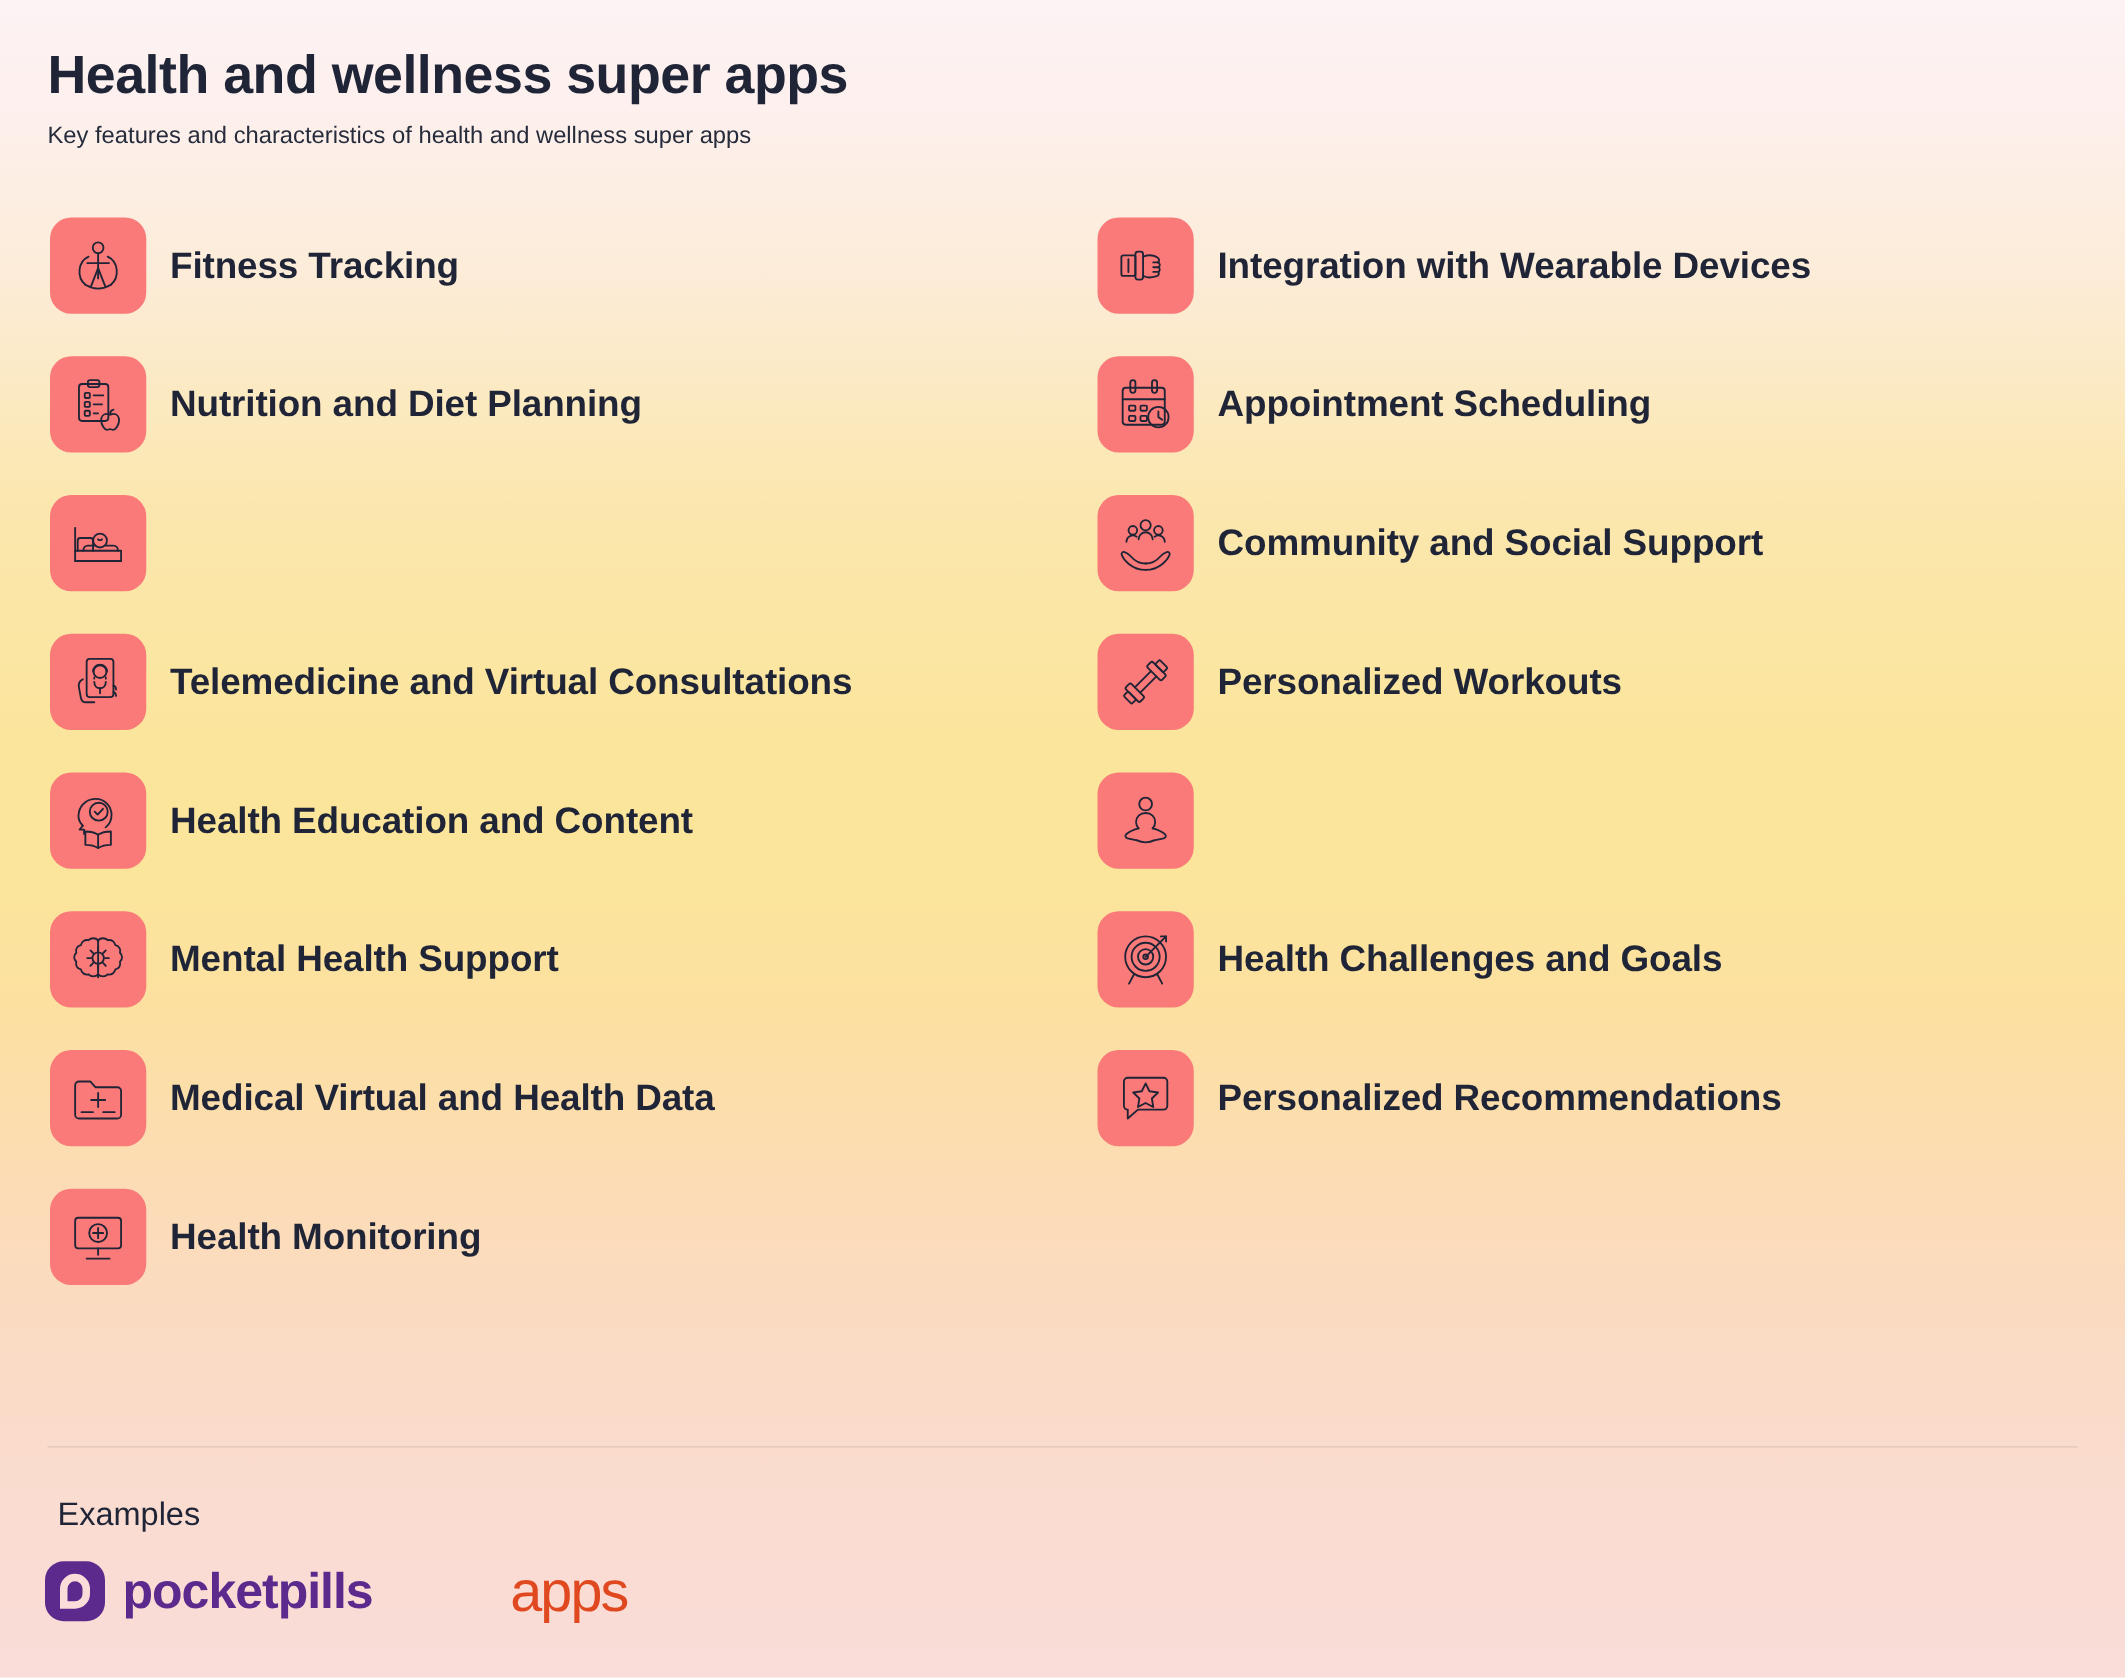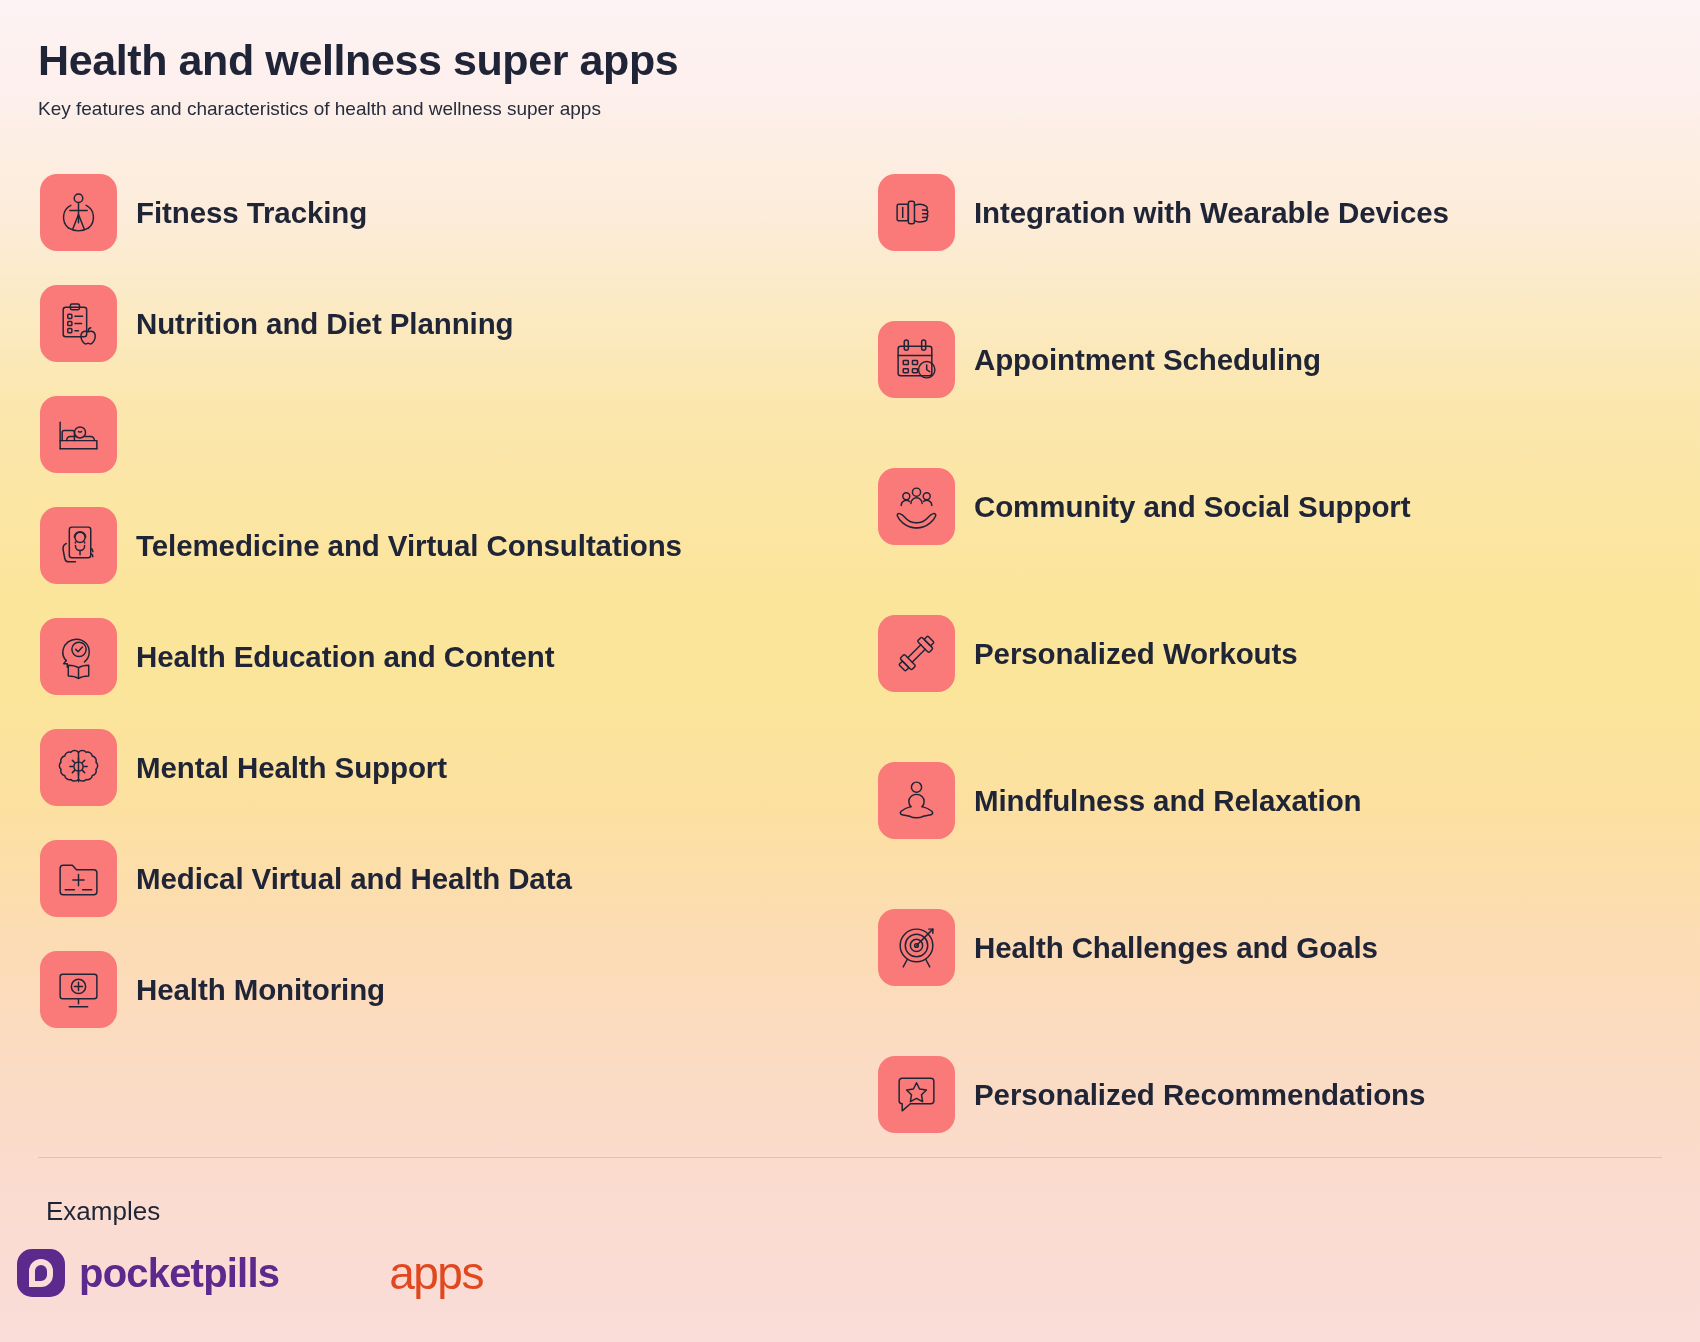--- a/index.html
+++ b/index.html
@@ -61,21 +61,21 @@
   .columns {
     display: flex;
     margin-top: 36px;
     padding-left: 2px;
   }
   .col {
     display: flex;
     flex-direction: column;
   }
   .col-left  { width: 820px; }
-  .col-right { width: 800px; padding-left: 18px; gap: 36px; }
+  .col-right { width: 800px; padding-left: 18px; }
 
   .feature {
     display: flex;
     align-items: center;
     height: 111px;
     gap: 19px;
   }
 
   .tile {
     flex: 0 0 auto;
@@ -120,21 +120,21 @@
   .examples-label {
     position: absolute;
     left: 46px;
     top: 1196px;
     font-size: 26px;
     font-weight: 400;
     color: #1f2436;
   }
   .logos {
     position: absolute;
-    left: 17px;
+    left: 36px;
     top: 1249px;
     display: flex;
     align-items: center;
   }
   .logo { display: flex; align-items: center; }
 
   
   .logo-pocketpills { gap: 14px; }
   .pp-mark {
     width: 48px; height: 48px;
@@ -397,21 +397,20 @@
         <div class="tile">
           <svg viewBox="0 0 48 48">
             <circle cx="24" cy="11" r="5"></circle>
             <path d="M24 18 c-4.5 0-7.5 3.2-7.5 7 0 2 .8 3.8 2 5"></path>
             <path d="M24 18 c4.5 0 7.5 3.2 7.5 7 0 2-.8 3.8-2 5"></path>
             <path d="M18.5 30 c-4 1-7.5 2.8-9.5 4.5 -1.4 1.2-1 3 .8 3.4 l7.5 1.6"></path>
             <path d="M29.5 30 c4 1 7.5 2.8 9.5 4.5 1.4 1.2 1 3-.8 3.4 l-7.5 1.6"></path>
             <path d="M17.3 39.5 c2 1 4.3 1.5 6.7 1.5 s4.7-.5 6.7-1.5"></path>
           </svg>
         </div>
-        <div class="feature-label">Mindfulness and Relaxation</div>
       </div>
 
       <div class="feature">
         <div class="tile">
           <svg viewBox="0 0 48 48">
             <circle cx="24" cy="22" r="16"></circle>
             <circle cx="24" cy="22" r="11"></circle>
             <circle cx="24" cy="22" r="6"></circle>
             <circle cx="24" cy="22" r="1.8"></circle>
             <path d="M24 22 L40 6"></path>

